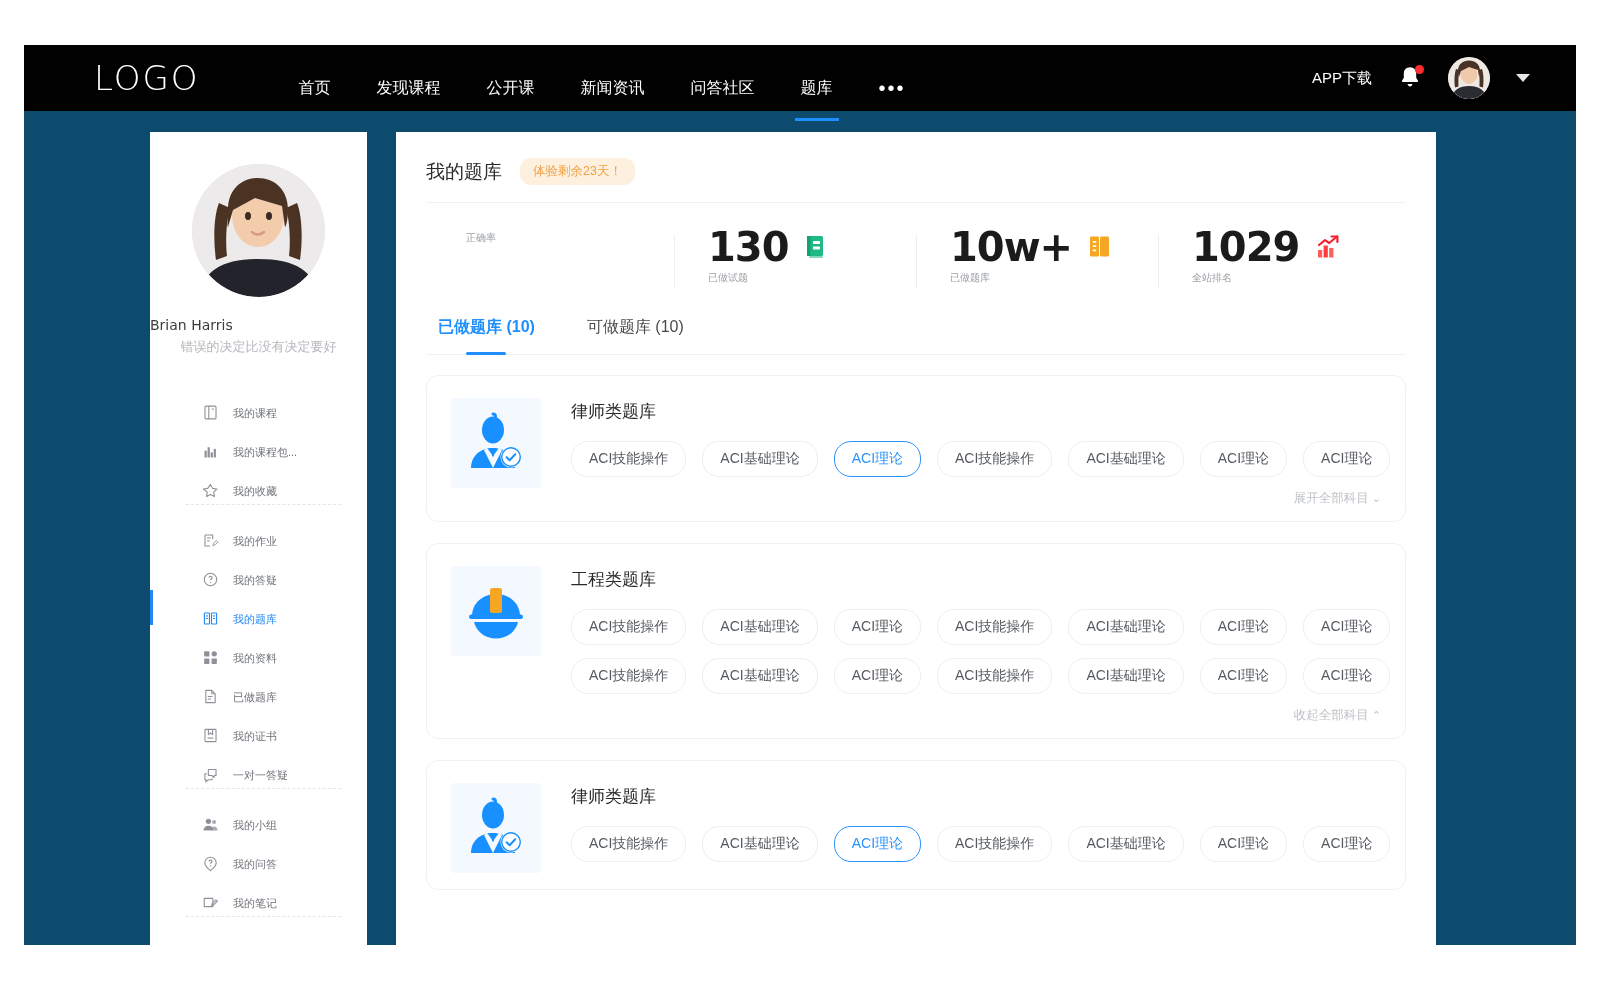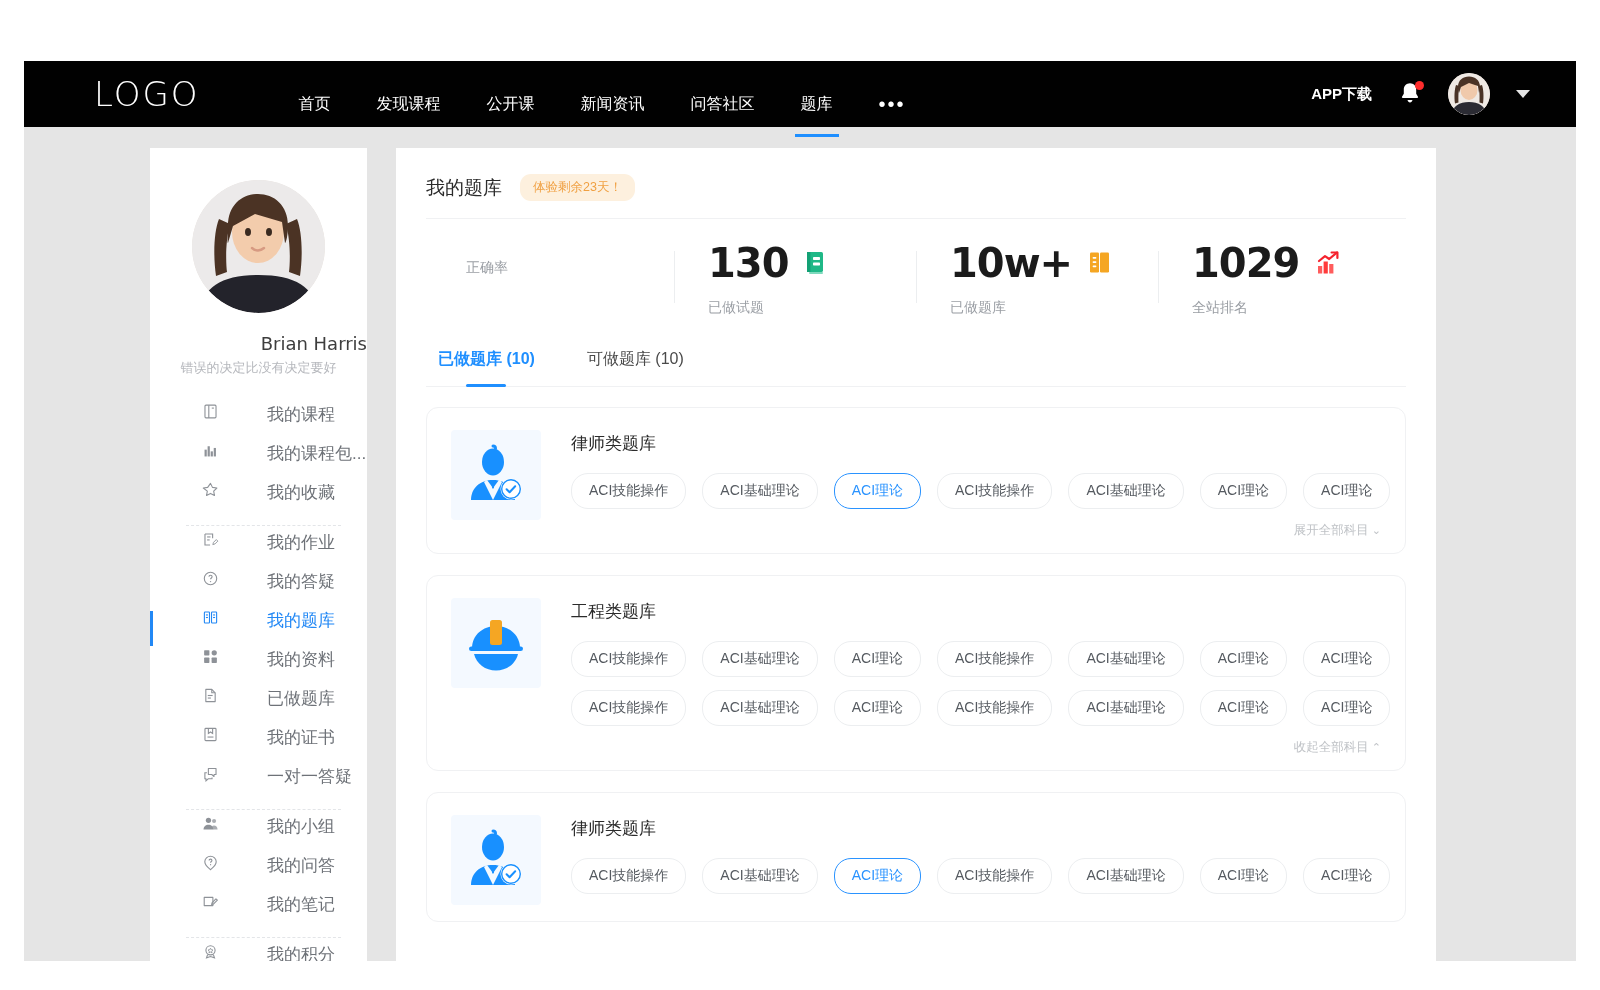--- a/index.html
+++ b/index.html
@@ -6,23 +6,23 @@
   html, body {
     width: 1600px; height: 990px;
     background: #ffffff;
     font-family: "Liberation Sans", "DejaVu Sans", sans-serif;
     overflow: hidden;
   }
 
   
   .page {
     position: absolute;
-    left: 24px; top: 61px;
+    left: 24px; top: 45px;
     width: 1552px; height: 900px;
-    background: #e5e5e5;
+    background: #0c4a6e;
     overflow: hidden;
   }
 
   
   .topnav {
     position: relative;
     height: 66px;
     background: #010101;
     display: flex;
     align-items: center;
@@ -59,21 +59,21 @@
     bottom: 0;
     width: 44px; height: 3px;
     background: #1f8fff;
   }
   .nav-right {
     margin-left: auto;
     display: flex;
     align-items: center;
     gap: 26px;
   }
-  .app-download { color: #ffffff; font-size: 15px; cursor: pointer; white-space: nowrap; font-weight: bold; }
+  .app-download { color: #ffffff; font-size: 15px; cursor: pointer; white-space: nowrap; }
   .bell-wrap { position: relative; width: 24px; height: 26px; cursor: pointer; }
   .bell-dot {
     position: absolute; right: -2px; top: 0;
     width: 9px; height: 9px; border-radius: 50%;
     background: #ff2d2d;
   }
   .avatar-nav {
     width: 42px; height: 42px; border-radius: 50%;
     overflow: hidden; cursor: pointer;
     background: #d8cfc8;
@@ -104,43 +104,42 @@
     height: 813px;
   }
   .avatar-big {
     width: 133px; height: 133px; border-radius: 50%;
     margin: 0 auto;
     overflow: hidden;
     background: #e9e4e0;
     position: relative;
   }
   .profile-name {
-    text-align: right;
+    text-align: left;
     margin-top: 20px;
-    font-size: 18px;
+    font-size: 14px;
     color: #3d3d3d;
     font-family: "DejaVu Sans", sans-serif;
   }
   .profile-motto {
     text-align: center;
     margin-top: 5px;
     font-size: 13px;
     color: #b6b8bd;
   }
   .menu { margin-top: 26px; }
   .menu-item {
     position: relative;
     display: flex;
-    align-items: flex-start;
+    align-items: flex-end;
     height: 39px;
     padding-left: 52px;
     cursor: pointer;
     color: #6e7278;
-    font-size: 17px;
-    gap: 34px;
+    font-size: 11px;
   }
   .menu-item .mi-icon {
     width: 17px; height: 17px;
     margin-right: 14px;
     flex: 0 0 17px;
     display: flex; align-items: center; justify-content: center;
     color: #8e9298;
   }
   .menu-item.active { color: #2288f5; }
   .menu-item.active .mi-icon { color: #2288f5; }
@@ -207,22 +206,22 @@
     font-size: 40px;
     color: #1b1b1b;
     font-family: "DejaVu Sans", sans-serif;
     font-weight: 600;
     letter-spacing: -1px;
     line-height: 1;
   }
   .stat-value .sm { font-size: 22px; font-weight: 600; }
   .stat-icon { width: 26px; height: 28px; display: flex; align-items: center; }
   .stat-label {
-    margin-top: 16px;
-    font-size: 14px;
+    margin-top: 4px;
+    font-size: 10px;
     color: #9a9ea4;
   }
 
   
   .tabs {
     display: flex;
     gap: 52px;
     margin-top: 32px;
     padding: 0 12px;
     border-bottom: 1px solid #f0f1f3;

